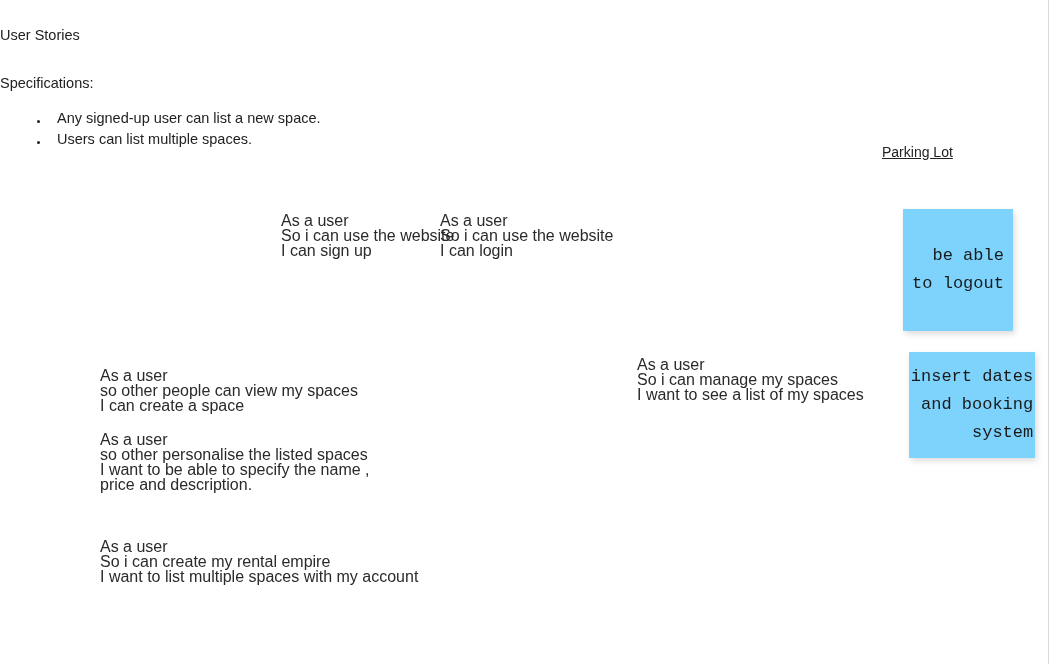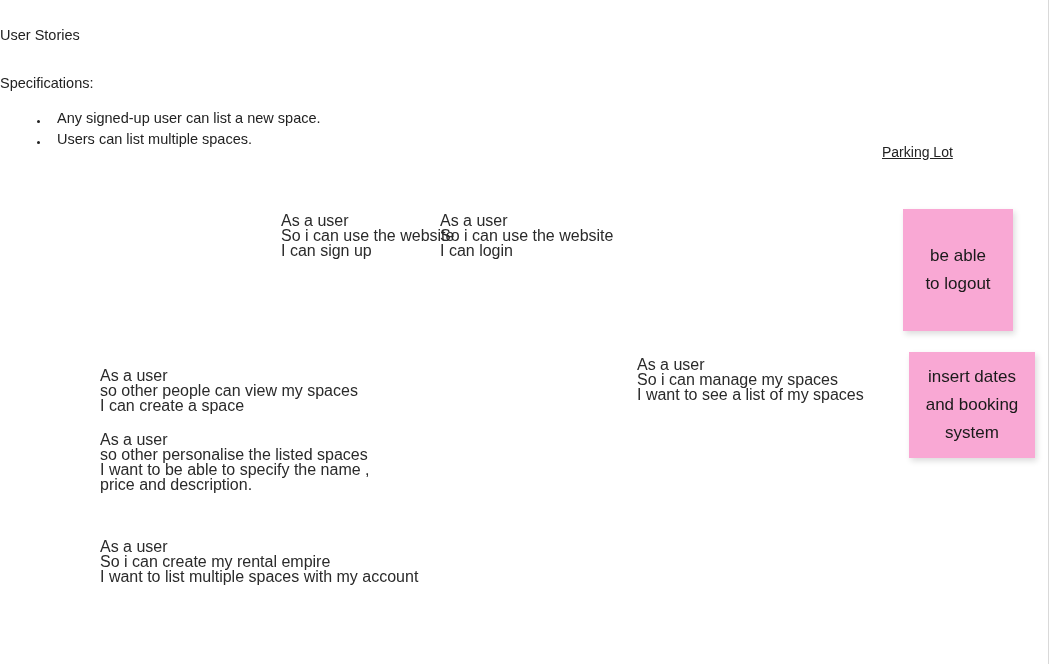--- a/index.html
+++ b/index.html
@@ -79,30 +79,31 @@
   }
   .story {
     position: absolute;
     font-size: 16px;
     line-height: 15px;
     color: #2a2a2a;
     white-space: pre-line;
   }
   .note {
     position: absolute;
-    background: #f9a8d4;
+    background: #7dd3fc;
     box-shadow: 2px 3px 6px rgba(0,0,0,0.14);
     display: flex;
     align-items: center;
     justify-content: center;
-    text-align: center;
+    text-align: right;
     font-size: 17px;
     line-height: 28px;
     color: #1a1a1a;
     white-space: pre-line;
+    font-family: Liberation Mono, monospace;
   }
   #note-logout {
     left: 903px;
     top: 209px;
     width: 110px;
     height: 122px;
   }
   #note-dates {
     left: 909px;
     top: 352px;

